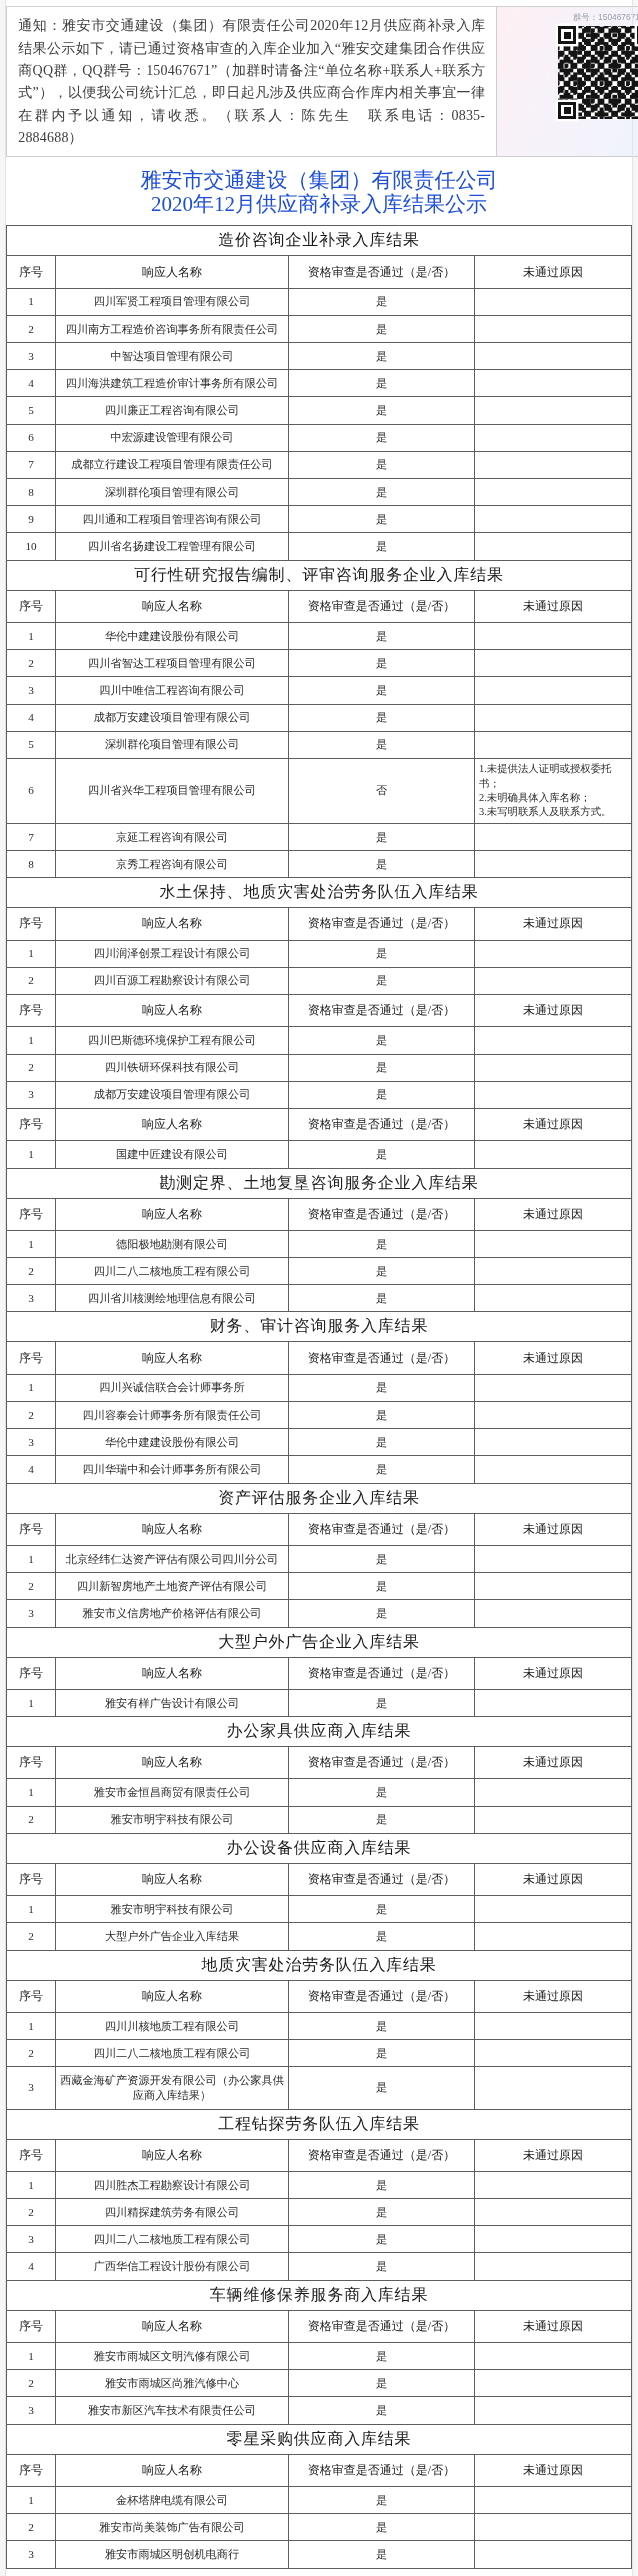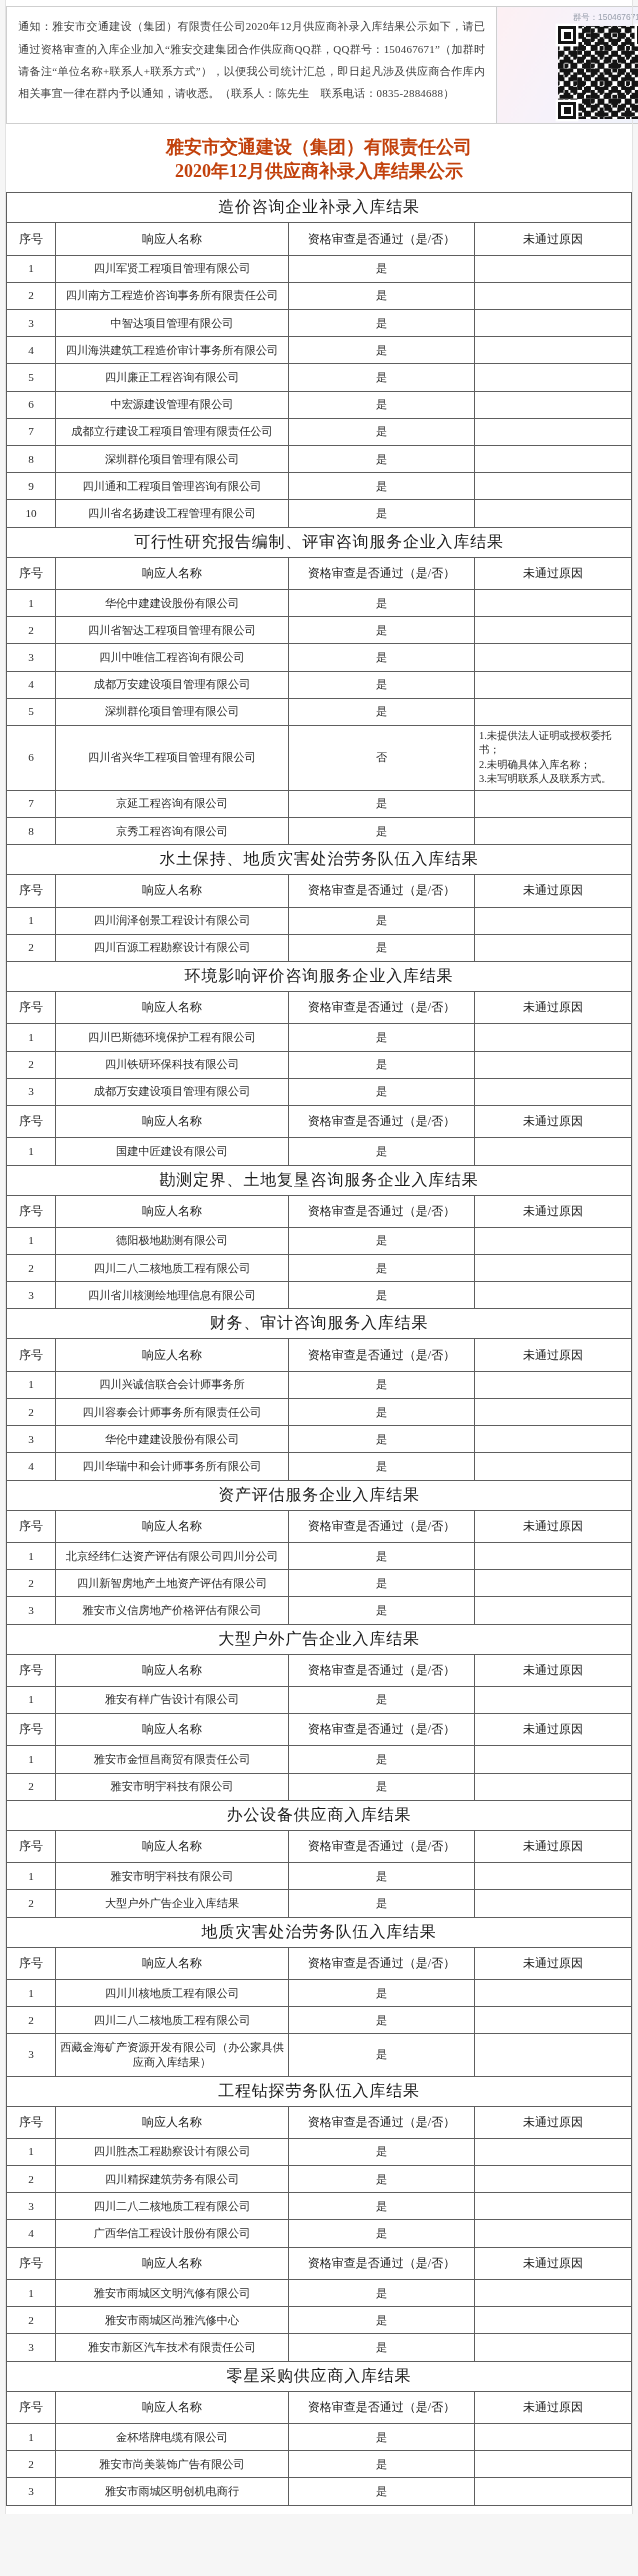--- a/index.html
+++ b/index.html
@@ -2,36 +2,36 @@
 <html style="font-size:12.8px"><head>
 <meta charset="utf-8">
 <style>
   html,body { margin:0; padding:0; background:#f6f6f6; }
   body { width:638px; font-family:"Liberation Serif","DejaVu Serif",serif; color:#222; }
   .page { width:626px; margin:0 auto; background:#fff; padding:6.4px 0 8px 0; outline:0.8px solid #e3e3e3; }
 
   
   .notice-table { width:626px; border-collapse:collapse; table-layout:fixed; background:#fff; }
   .notice-table td { border:0.8px solid #cfcfcf; vertical-align:top; }
-  .notice-text { width:467px; padding:8px 11.2px 6.4px 11.2px; font-size:11px; line-height:22.3px;
+  .notice-text { width:467px; padding:8px 11.2px 6.4px 11.2px; font-size:14px; line-height:22.3px;
                  color:#3d3d3d; letter-spacing:0.2px; text-align:justify; }
   .qr-cell { width:157px; padding:3.2px 3.2px 3.2px 3.2px; background:linear-gradient(115deg,#fdf0f3 0%,#f6f2fa 45%,#eef3fc 100%); }
   .qr-wrap { margin-left:auto; margin-right:1.6px; width:99px; text-align:center; }
   .qr-label { font-family:"Liberation Sans","DejaVu Sans",sans-serif; font-size:8.4px; color:#9aa0ad; margin:1.6px 0 3.2px 0; white-space:nowrap; }
   .qr-code { position:relative; width:96px; height:93px; margin:0 auto;
              background:
                conic-gradient(#141414 25%, transparent 0 50%, #141414 0 75%, transparent 0) 1.6px 2.4px/8.8px 8.8px,
                conic-gradient(#141414 25%, transparent 0 50%, #141414 0 75%, transparent 0) 5.6px 0.8px/13.6px 12px,
                #fff; }
   .finder { position:absolute; width:17.6px; height:17.6px; border:3.2px solid #141414; background:#fff; box-shadow:0 0 0 2.4px #fff; box-sizing:border-box; }
   .finder::after { content:""; position:absolute; inset:2.4px; background:#141414; }
   .finder.tl { top:0; left:0; } .finder.tr { top:0; right:0; } .finder.bl { bottom:0; left:0; }
 
   
-  .doc-title { text-align:center; margin:11.2px 0 9.6px 0; font-weight:bold; font-size:18px; line-height:24px; color:#c2410c; }
+  .doc-title { text-align:center; margin:11.2px 0 9.6px 0; font-weight:normal; font-size:21px; line-height:24px; color:#1d4ed8; }
 
   
   .results-table { width:626px; border-collapse:collapse; table-layout:fixed; }
   .results-table td, .results-table th { border:0.8px solid #5e5e5e; padding:4.8px 3.2px; text-align:center; vertical-align:middle; }
   .col-seq { width:49px; } .col-name { width:233px; } .col-pass { width:186px; } .col-reason { width:157px; }
   .section-title-row td { font-size:16px; padding:4px 3.2px; color:#1a1a1a; letter-spacing:0.8px; }
   .header-row th { font-size:12px; font-weight:normal; padding:7.2px 3.2px; color:#1a1a1a; }
   .data-row td { font-size:11.2px; line-height:15px; padding:5.6px 3.2px; color:#2a2a2a; }
   .data-row td.reason-cell { text-align:left; font-size:10.4px; line-height:14.4px; padding:3.2px 4px; white-space:pre-line;margin-left:36px; }
 </style>
@@ -213,23 +213,20 @@
           <td class="name-cell">四川润泽创景工程设计有限公司</td>
           <td class="pass-cell">是</td>
           <td class="reason-cell"></td>
         </tr>
         <tr class="data-row">
           <td class="seq-cell">2</td>
           <td class="name-cell">四川百源工程勘察设计有限公司</td>
           <td class="pass-cell">是</td>
           <td class="reason-cell"></td>
         </tr>
-        <tr class="section-title-row">
-          <td colspan="4">环境影响评价咨询服务企业入库结果</td>
-        </tr>
         <tr class="header-row">
           <th>序号</th>
           <th>响应人名称</th>
           <th>资格审查是否通过（是/否）</th>
           <th>未通过原因</th>
         </tr>
         <tr class="data-row">
           <td class="seq-cell">1</td>
           <td class="name-cell">四川巴斯德环境保护工程有限公司</td>
           <td class="pass-cell">是</td>
@@ -354,20 +351,23 @@
           <th>响应人名称</th>
           <th>资格审查是否通过（是/否）</th>
           <th>未通过原因</th>
         </tr>
         <tr class="data-row">
           <td class="seq-cell">1</td>
           <td class="name-cell">雅安有样广告设计有限公司</td>
           <td class="pass-cell">是</td>
           <td class="reason-cell"></td>
         </tr>
+        <tr class="section-title-row">
+          <td colspan="4">办公家具供应商入库结果</td>
+        </tr>
         <tr class="header-row">
           <th>序号</th>
           <th>响应人名称</th>
           <th>资格审查是否通过（是/否）</th>
           <th>未通过原因</th>
         </tr>
         <tr class="data-row">
           <td class="seq-cell">1</td>
           <td class="name-cell">雅安市金恒昌商贸有限责任公司</td>
           <td class="pass-cell">是</td>
@@ -453,20 +453,23 @@
           <td class="name-cell">四川二八二核地质工程有限公司</td>
           <td class="pass-cell">是</td>
           <td class="reason-cell"></td>
         </tr>
         <tr class="data-row">
           <td class="seq-cell">4</td>
           <td class="name-cell">广西华信工程设计股份有限公司</td>
           <td class="pass-cell">是</td>
           <td class="reason-cell"></td>
         </tr>
+        <tr class="section-title-row">
+          <td colspan="4">车辆维修保养服务商入库结果</td>
+        </tr>
         <tr class="header-row">
           <th>序号</th>
           <th>响应人名称</th>
           <th>资格审查是否通过（是/否）</th>
           <th>未通过原因</th>
         </tr>
         <tr class="data-row">
           <td class="seq-cell">1</td>
           <td class="name-cell">雅安市雨城区文明汽修有限公司</td>
           <td class="pass-cell">是</td>

